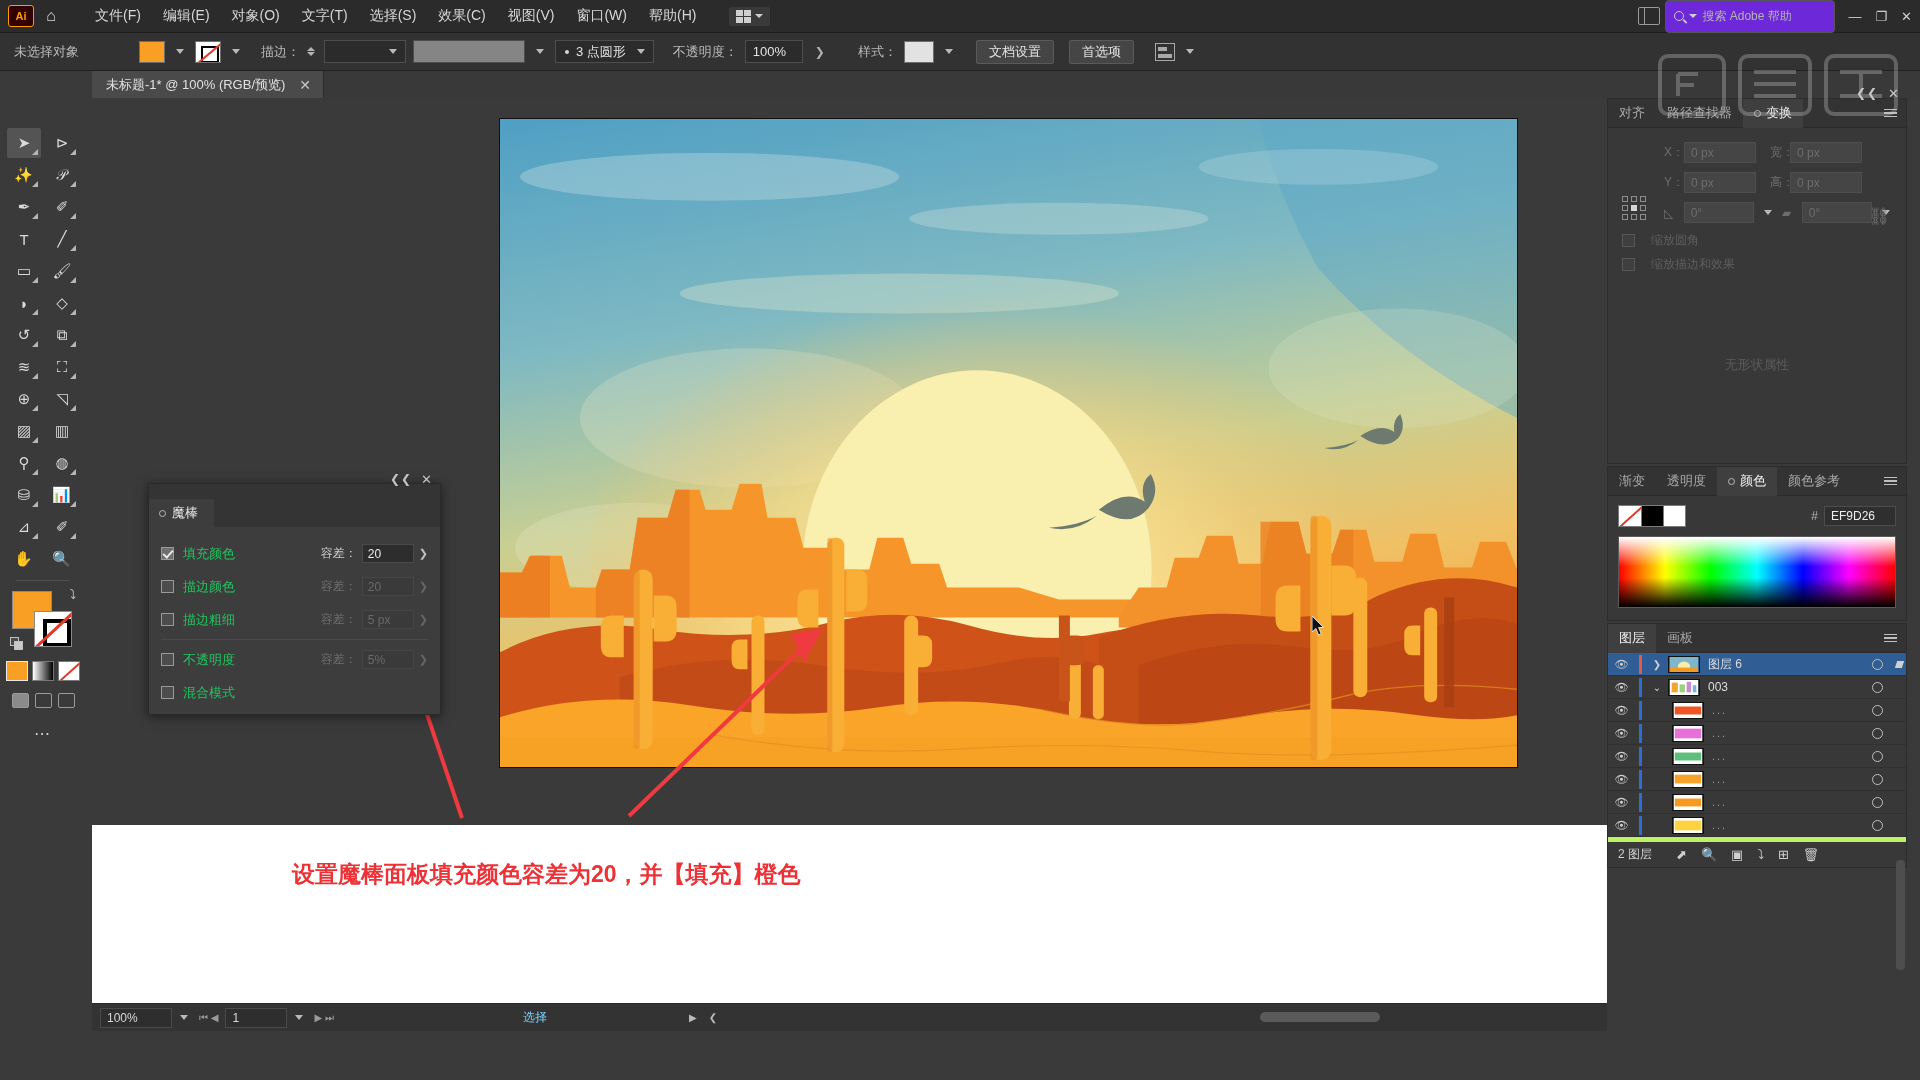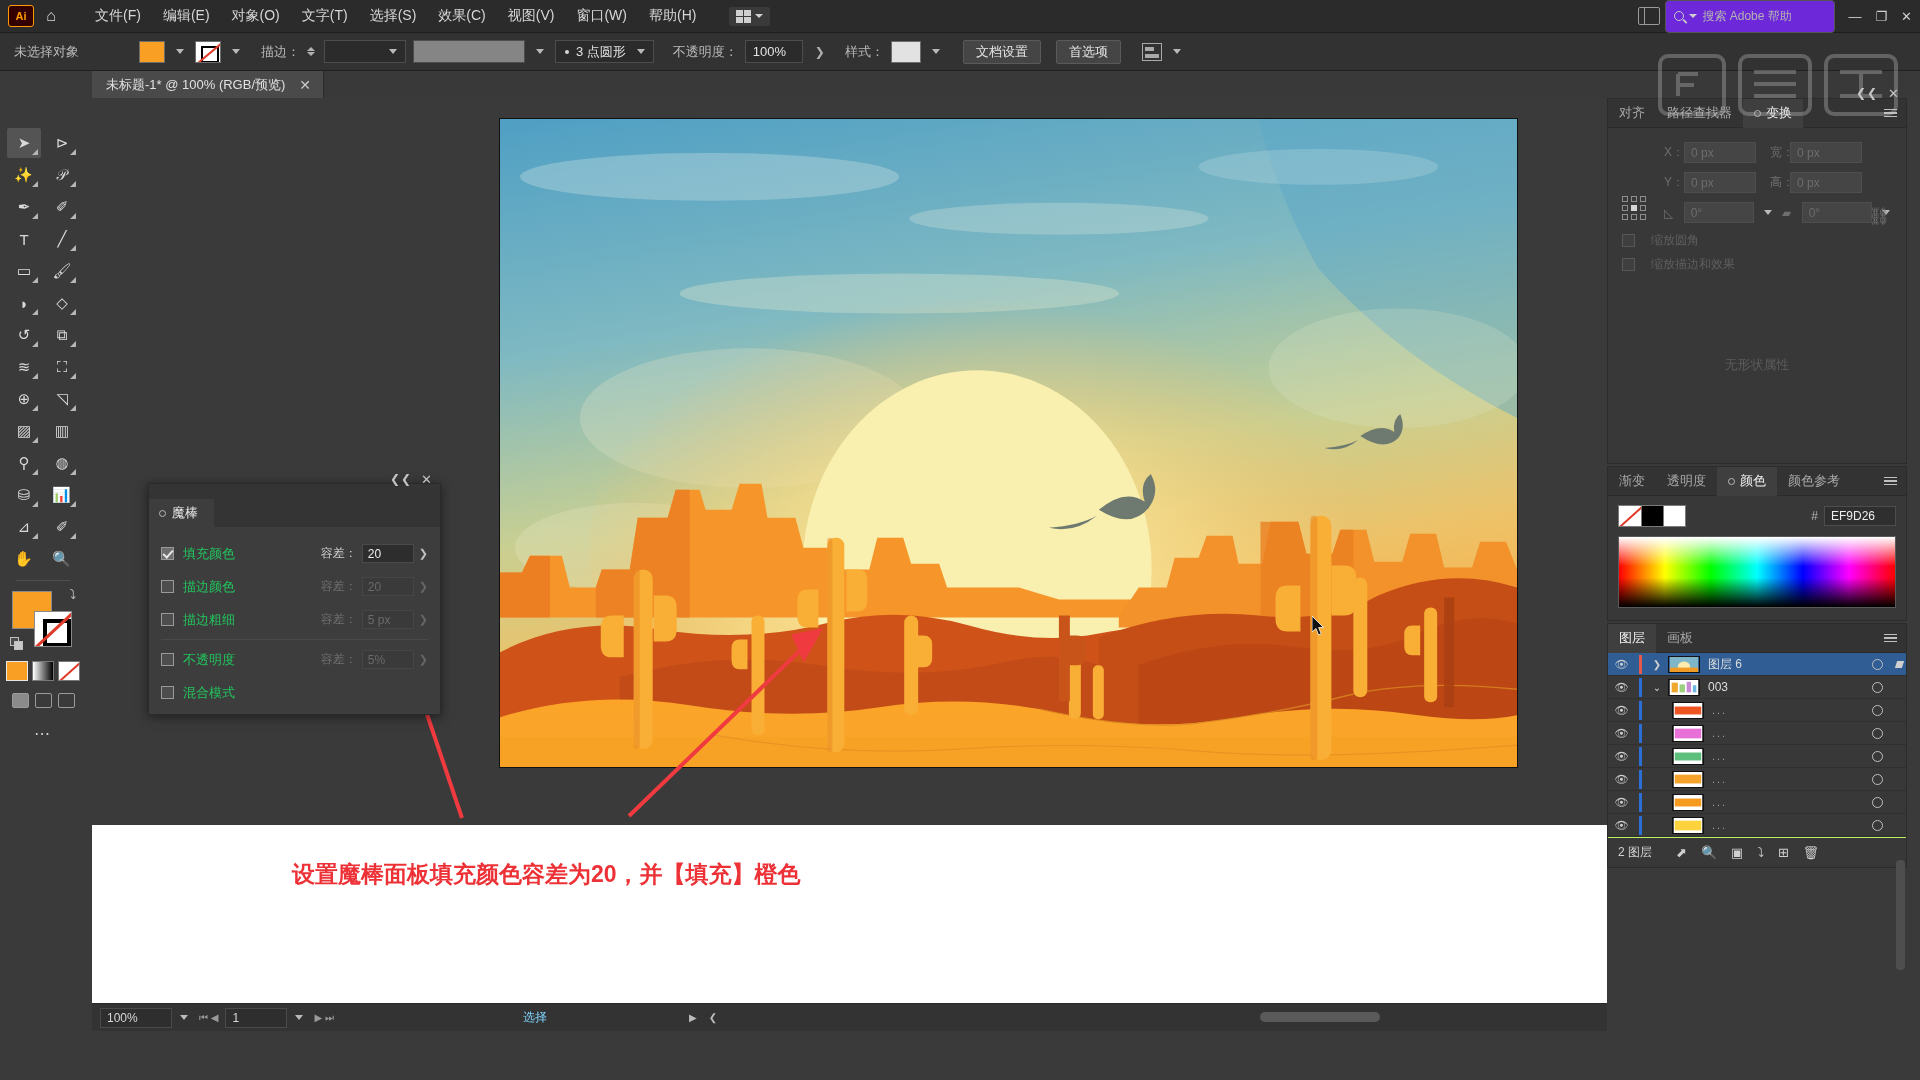--- a/index.html
+++ b/index.html
@@ -206,21 +206,21 @@
   .ltwist { width:22px;text-align:center;color:#cfcfcf;font-size:10px;flex:none; }
   .lthumb { width:32px;height:17px;border:1px solid #111;flex:none;margin-right:8px;overflow:hidden; }
   .lthumb svg{display:block;width:100%;height:100%;}
   .lname { flex:1;white-space:nowrap;overflow:hidden; }
   .ltarget { width:30px;display:flex;align-items:center;justify-content:center;flex:none; }
   .ltarget i { width:11px;height:11px;border:1.6px solid #c0c0c0;border-radius:50%;display:block; }
   .lsel-sq { width:14px;display:flex;align-items:center;justify-content:center;flex:none; }
   .lsel-sq i { width:7px;height:7px;background:#cfcfcf;display:block;transform:skewX(-18deg); }
   .lsub { margin-left:4px; }
   .ldots { color:#9a9a9a;letter-spacing:2px;font-size:11px; }
-  .lfooter { height:30px;display:flex;align-items:center;gap:14px;padding:0 10px;font-size:12px;color:#d2d2d2;border-top:1px solid #bef264;background:#383838; }
+  .lfooter { height:30px;display:flex;align-items:center;gap:14px;padding:0 10px;font-size:12px;color:#d2d2d2;border-top:5px solid #bef264;background:#383838; }
   .lfoot-ic { color:#cfcfcf;font-size:13px;display:flex;align-items:center; }
   .lscroll { position:absolute;right:1px;top:236px;width:9px;height:110px;background:#4e4e4e;border-radius:4px; }
 
   
   .statusbar { position:absolute;left:92px;top:1003px;width:1515px;height:28px;background:#333;display:flex;align-items:center;gap:4px;padding-left:8px;border-top:1px solid #2a2a2a; }
   .sb-zoom { background:#2e2e2e;border:1px solid #4a4a4a;height:20px;width:72px;font-size:12px;color:#d7d7d7;display:flex;align-items:center;padding-left:6px; }
   .sb-nav { display:flex;align-items:center;gap:8px;color:#9a9a9a;font-size:10px;margin:0 3px; }
   .sb-page { background:#2e2e2e;border:1px solid #4a4a4a;height:20px;width:62px;font-size:12px;color:#d7d7d7;display:flex;align-items:center;padding-left:6px; }
   .sb-status { flex:0 0 auto;margin-left:44px;width:300px;text-align:center;font-size:12px;color:#7dd3fc; }
   .sb-play { color:#bbb;font-size:10px; }
@@ -293,21 +293,21 @@
     <span class="cb-swatchbar"></span>
     <span class="mini-caret"></span>
     <span class="cb-profile">
       <span class="dot"></span>
       <span>3 点圆形</span>
       <span class="mini-caret"></span>
     </span>
     <span class="cb-label" style="margin-left:12px">不透明度：</span>
     <span class="opacity-field">100%</span>
     <span class="chev-right">❯</span>
-    <span class="cb-label" style="margin-left:8px">样式：</span>
+    <span class="cb-label" style="margin-left:21px">样式：</span>
     <span class="style-swatch"></span>
     <span class="mini-caret"></span>
     <span class="cb-btn" style="margin-left:12px">文档设置</span>
     <span class="cb-btn" style="margin-left:8px">首选项</span>
     <span class="align-icon" style="margin-left:14px"></span>
     <span class="mini-caret"></span>
   </div>
 
   <div class="tabbar">
     <div class="doc-tab">

